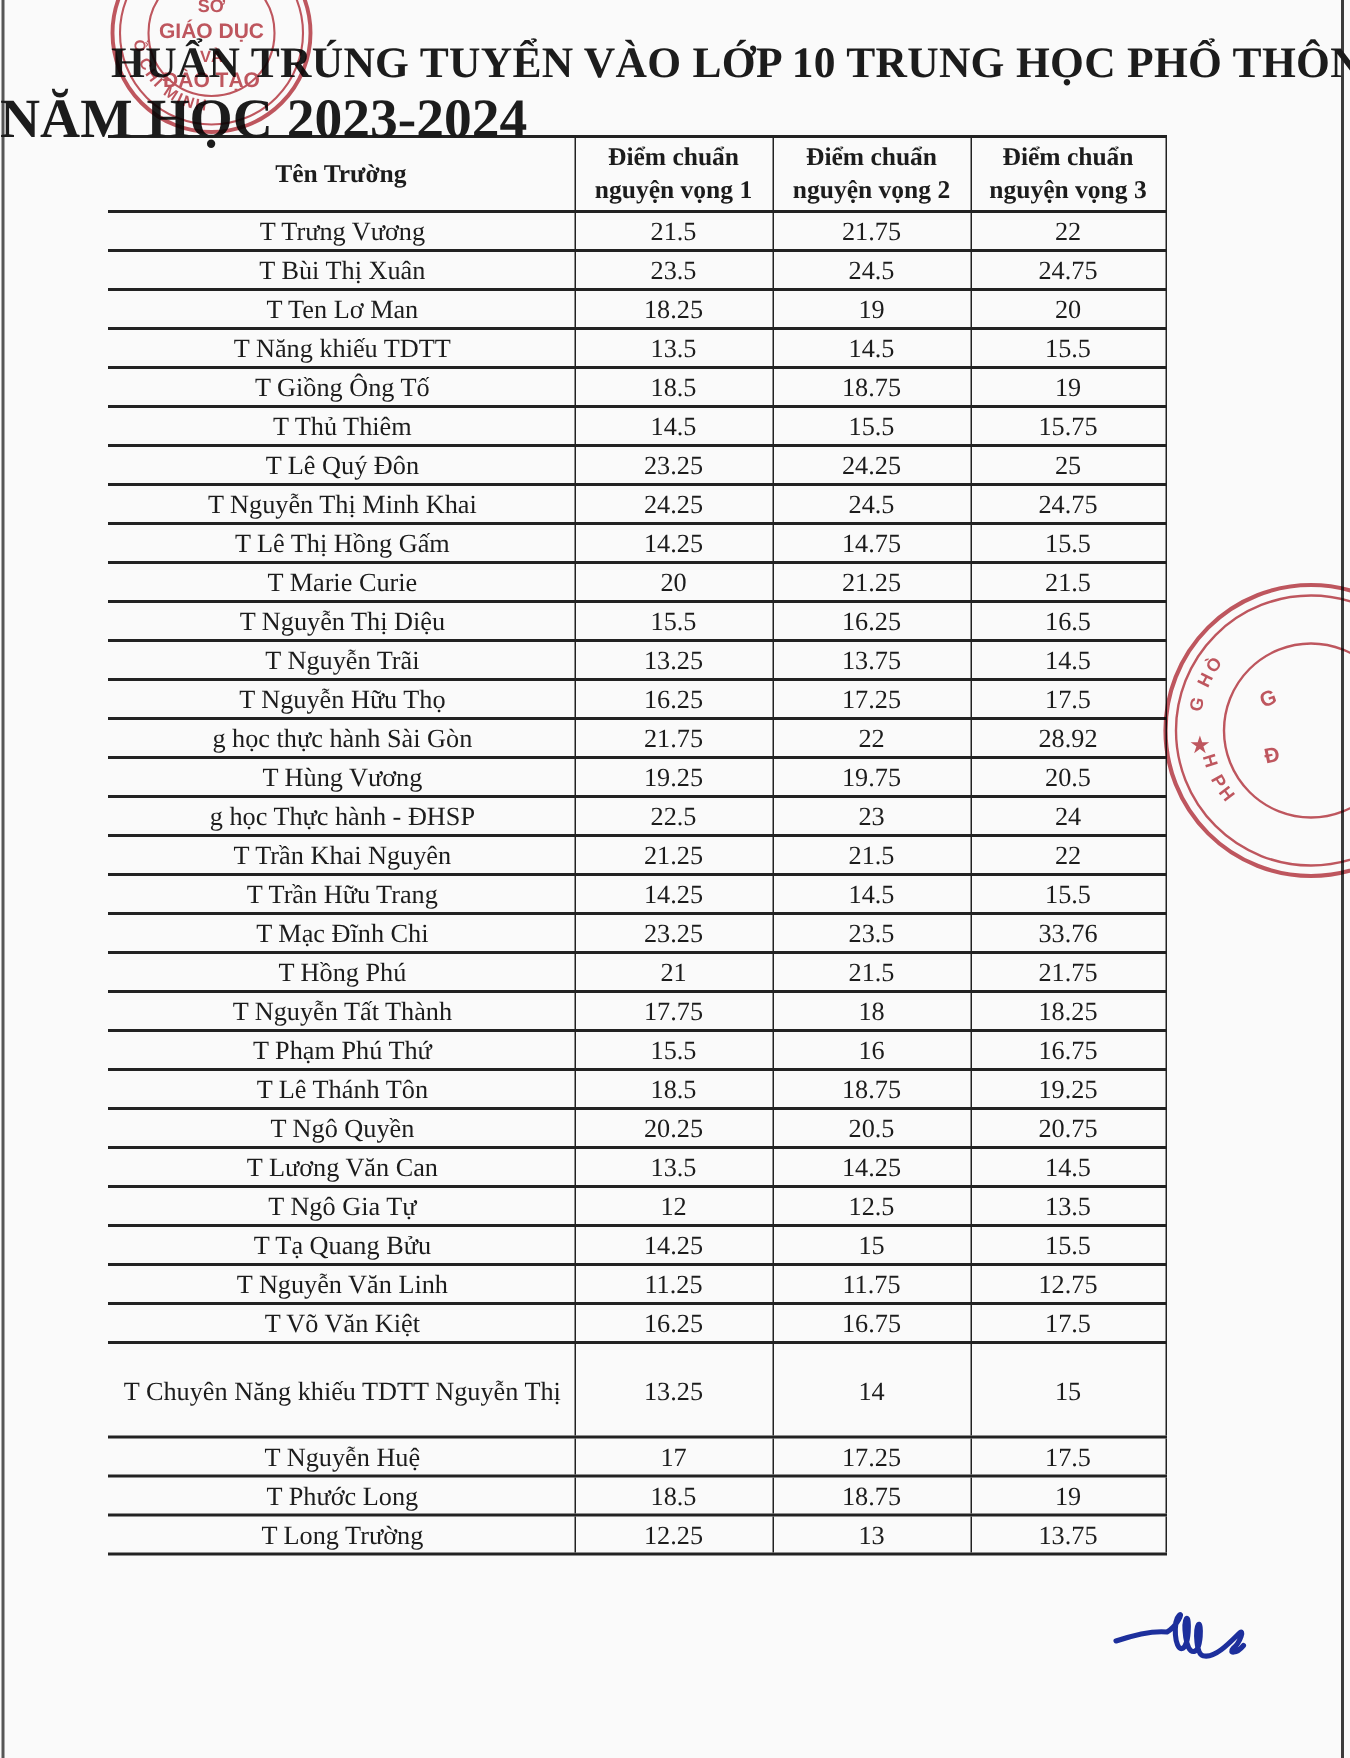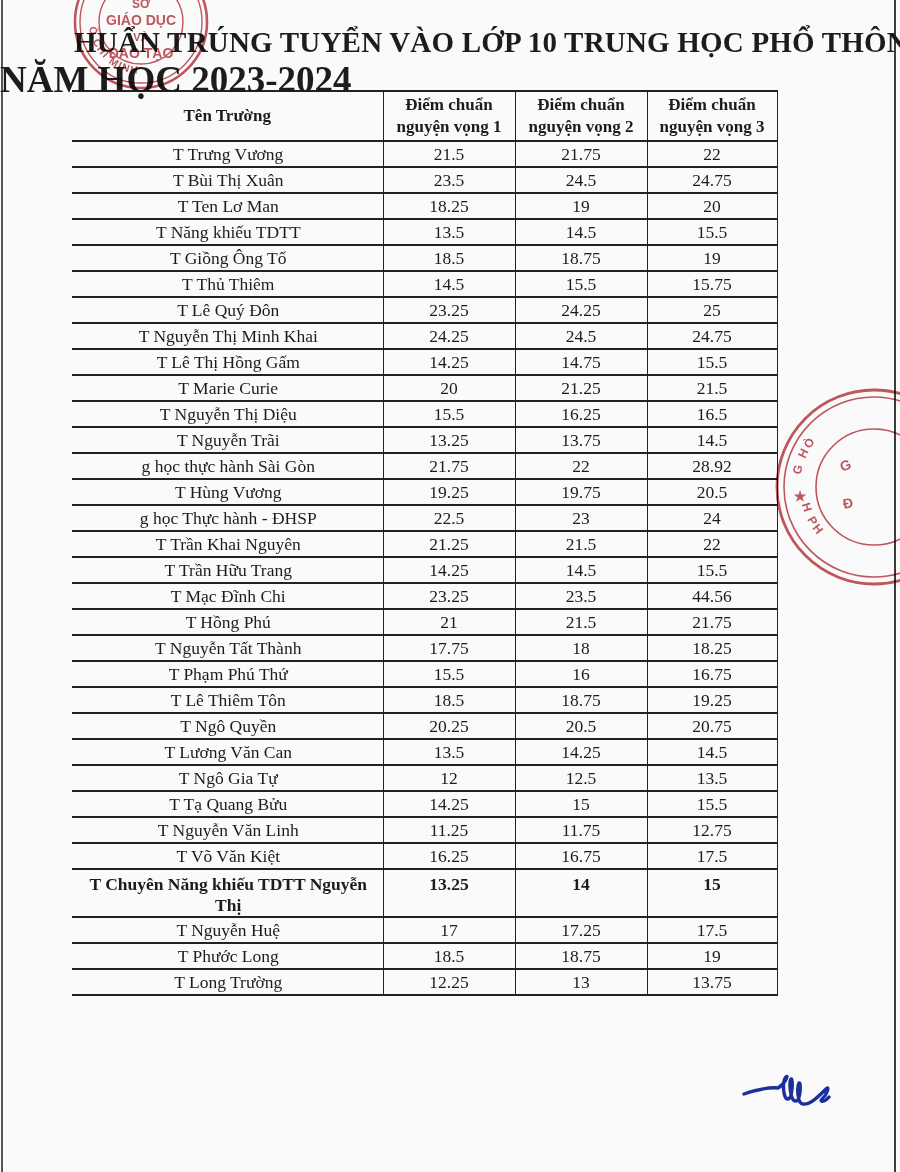--- a/index.html
+++ b/index.html
@@ -31,21 +31,21 @@
     border-top-width:2px;border-bottom-width:2px;
   }
   table.scores th{
     height:48px;font-size:17px;font-weight:bold;line-height:1.3;
     text-align:center;padding:0 6px;
   }
   table.scores td{height:24px;font-size:17.5px;padding:0;}
   table.scores td.name{padding:0 4px 0 6px;text-align:center;border-left:none;}
   table.scores th.name-h{border-left:none;text-align:center;}
   table.scores td.score{text-align:center;}
-  table.scores tr.tall td{height:40px;vertical-align:top;padding-top:4px;font-weight:bold;}
+  table.scores tr.tall td{height:40px;vertical-align:top;padding-top:21px;}
 
   .stamp{position:absolute;opacity:.82;mix-blend-mode:multiply;z-index:3;}
   .stamp-tl{left:61px;top:-50px;}
   .stamp-right{left:767px;top:380px;}
   .signature{position:absolute;left:740px;top:1070px;z-index:3;}
 </style>
 </head>
 <body>
 
 <div class="page">
@@ -138,20 +138,26 @@
           <td class="score">16.25</td>
           <td class="score">16.5</td>
         </tr>
         <tr>
           <td class="name">T Nguyễn Trãi</td>
           <td class="score">13.25</td>
           <td class="score">13.75</td>
           <td class="score">14.5</td>
         </tr>
         <tr>
+          <td class="name">T Nguyễn Hữu Thọ</td>
+          <td class="score">16.25</td>
+          <td class="score">17.25</td>
+          <td class="score">17.5</td>
+        </tr>
+        <tr>
           <td class="name">g học thực hành Sài Gòn</td>
           <td class="score">21.75</td>
           <td class="score">22</td>
           <td class="score">28.92</td>
         </tr>
         <tr>
           <td class="name">T Hùng Vương</td>
           <td class="score">19.25</td>
           <td class="score">19.75</td>
           <td class="score">20.5</td>
@@ -171,42 +177,42 @@
         <tr>
           <td class="name">T Trần Hữu Trang</td>
           <td class="score">14.25</td>
           <td class="score">14.5</td>
           <td class="score">15.5</td>
         </tr>
         <tr>
           <td class="name">T Mạc Đĩnh Chi</td>
           <td class="score">23.25</td>
           <td class="score">23.5</td>
-          <td class="score">44.56</td>
+          <td class="score">33.76</td>
         </tr>
         <tr>
           <td class="name">T Hồng Phú</td>
           <td class="score">21</td>
           <td class="score">21.5</td>
           <td class="score">21.75</td>
         </tr>
         <tr>
           <td class="name">T Nguyễn Tất Thành</td>
           <td class="score">17.75</td>
           <td class="score">18</td>
           <td class="score">18.25</td>
         </tr>
         <tr>
           <td class="name">T Phạm Phú Thứ</td>
           <td class="score">15.5</td>
           <td class="score">16</td>
           <td class="score">16.75</td>
         </tr>
         <tr>
-          <td class="name">T Lê Thiêm Tôn</td>
+          <td class="name">T Lê Thánh Tôn</td>
           <td class="score">18.5</td>
           <td class="score">18.75</td>
           <td class="score">19.25</td>
         </tr>
         <tr>
           <td class="name">T Ngô Quyền</td>
           <td class="score">20.25</td>
           <td class="score">20.5</td>
           <td class="score">20.75</td>
         </tr>

